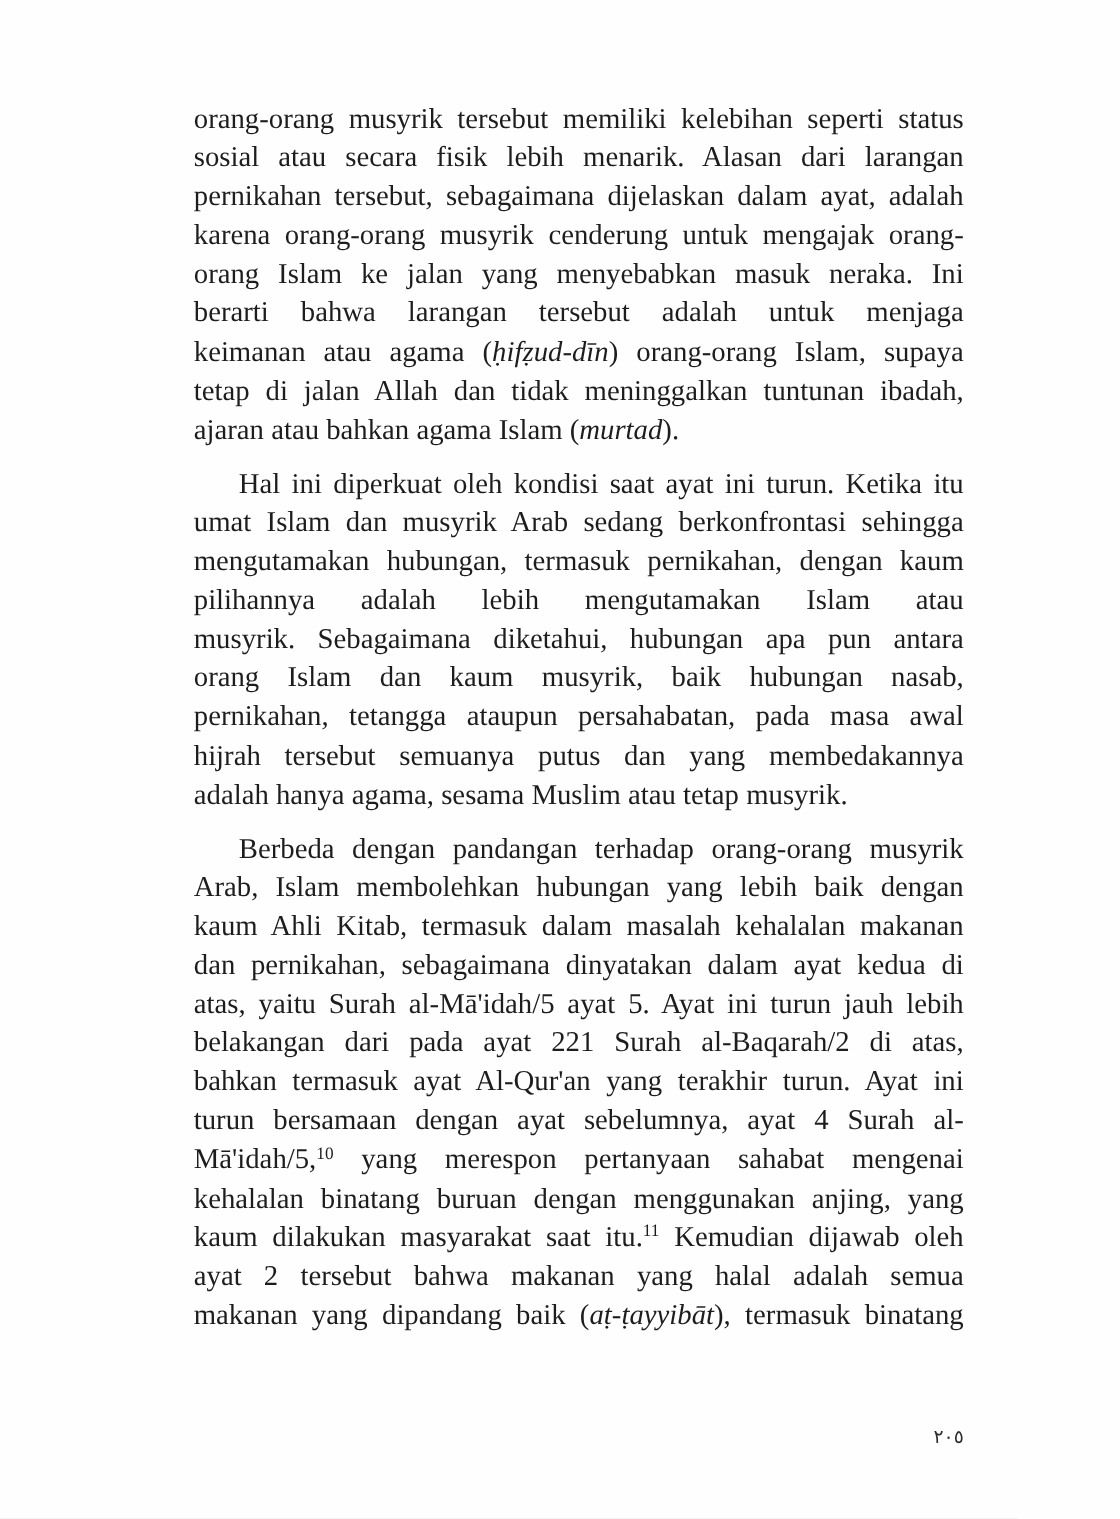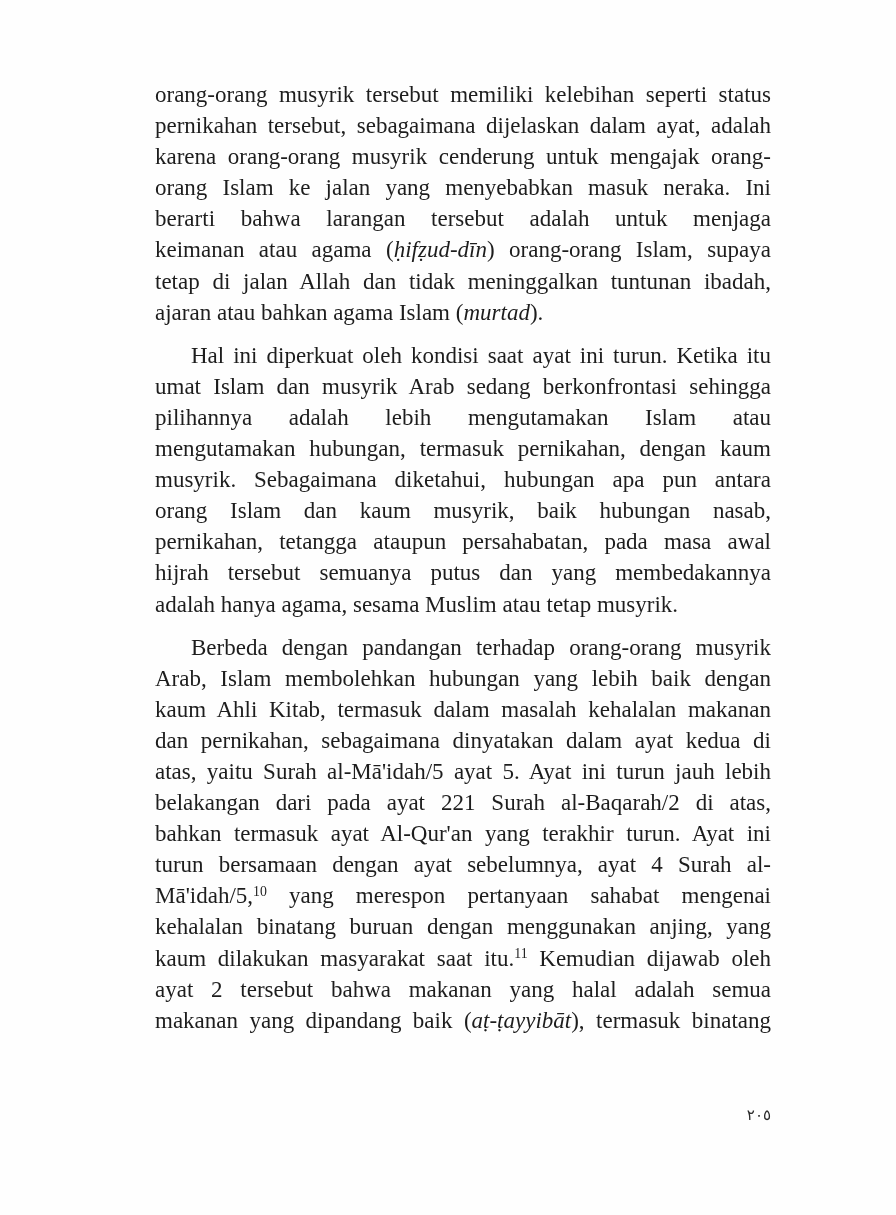--- a/index.html
+++ b/index.html
@@ -30,49 +30,50 @@
   .line em { font-style: italic; }
   .line sup {
     font-size: 0.6em;
     vertical-align: baseline;
     position: relative;
     top: -0.55em;
     line-height: 0;
   }
   .pagenum {
     position: absolute;
-    top: 1106px;
+    top: 1140px;
     left: 155px;
     width: 616px;
     text-align: right;
     font-size: 15px;
     color: #2a2a2a;
     letter-spacing: 1px;
   }
 </style>
 </head>
 <body>
 
 <div class="page">
   <div class="textblock" id="textblock">
       <div>
         <div class="line j"><span>orang-orang musyrik tersebut memiliki kelebihan seperti status</span></div>
+        <div class="line j"><span>sosial atau secara fisik lebih menarik. Alasan dari larangan</span></div>
         <div class="line j"><span>pernikahan tersebut, sebagaimana dijelaskan dalam ayat, adalah</span></div>
         <div class="line j"><span>karena orang-orang musyrik cenderung untuk mengajak orang-</span></div>
         <div class="line j"><span>orang Islam ke jalan yang menyebabkan masuk neraka. Ini</span></div>
         <div class="line j"><span>berarti bahwa larangan tersebut adalah untuk menjaga</span></div>
         <div class="line j"><span>keimanan atau agama (</span><em>ḥifẓud-dīn</em><span>) orang-orang Islam, supaya</span></div>
         <div class="line j"><span>tetap di jalan Allah dan tidak meninggalkan tuntunan ibadah,</span></div>
         <div class="line l"><span>ajaran atau bahkan agama Islam (</span><em>murtad</em><span>).</span></div>
       </div>
       <div>
         <div class="line j first-indent"><span>Hal ini diperkuat oleh kondisi saat ayat ini turun. Ketika itu</span></div>
         <div class="line j"><span>umat Islam dan musyrik Arab sedang berkonfrontasi sehingga</span></div>
+        <div class="line j"><span>mengutamakan hubungan, termasuk pernikahan, dengan kaum</span></div>
         <div class="line j"><span>pilihannya adalah lebih mengutamakan Islam atau</span></div>
-        <div class="line j"><span>mengutamakan hubungan, termasuk pernikahan, dengan kaum</span></div>
         <div class="line j"><span>musyrik. Sebagaimana diketahui, hubungan apa pun antara</span></div>
         <div class="line j"><span>orang Islam dan kaum musyrik, baik hubungan nasab,</span></div>
         <div class="line j"><span>pernikahan, tetangga ataupun persahabatan, pada masa awal</span></div>
         <div class="line j"><span>hijrah tersebut semuanya putus dan yang membedakannya</span></div>
         <div class="line l"><span>adalah hanya agama, sesama Muslim atau tetap musyrik.</span></div>
       </div>
       <div>
         <div class="line j first-indent"><span>Berbeda dengan pandangan terhadap orang-orang musyrik</span></div>
         <div class="line j"><span>Arab, Islam membolehkan hubungan yang lebih baik dengan</span></div>
         <div class="line j"><span>kaum Ahli Kitab, termasuk dalam masalah kehalalan makanan</span></div>

